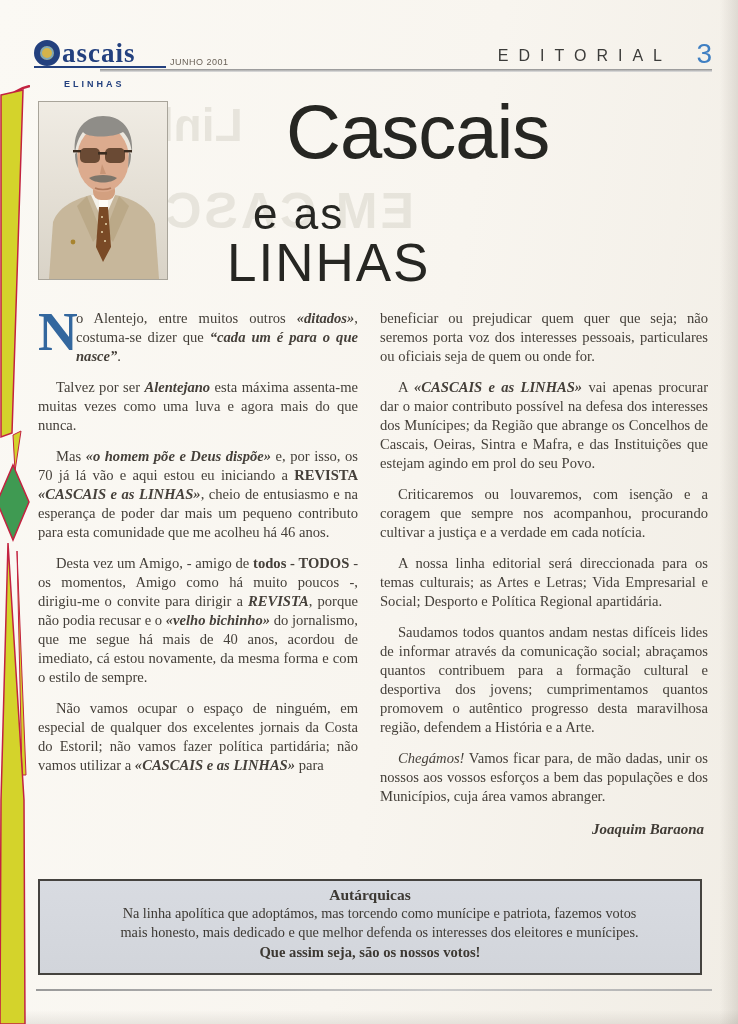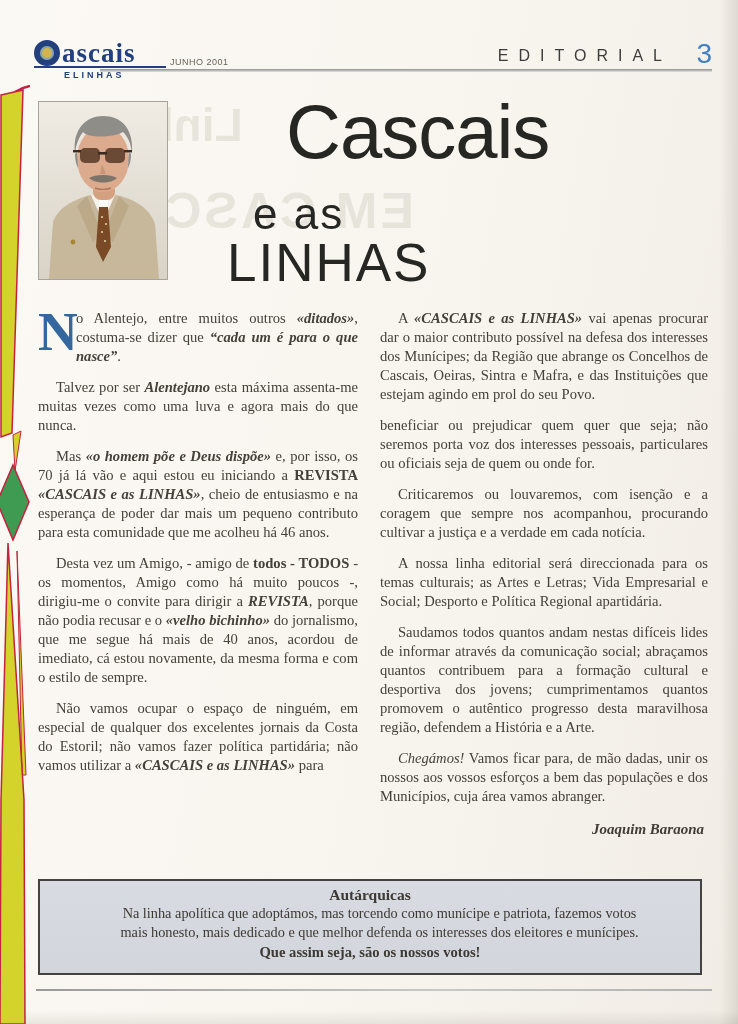--- a/index.html
+++ b/index.html
@@ -34,21 +34,21 @@
     border:6px solid #23407e;background:#d4b44a;
     box-shadow:inset 0 0 0 2px #7fa8b8;margin-right:2px;
   }
   .logo-word{
     font-family:"Liberation Serif",serif;font-size:27px;color:#23407e;
     letter-spacing:1px;font-weight:bold;line-height:26px;
   }
   .logo-underline{height:2px;background:#23407e;margin-top:0;}
   .logo-sub{
     font-family:"Liberation Sans",sans-serif;font-size:9px;color:#23407e;
-    letter-spacing:3px;margin:2px 0 0 30px;font-weight:bold;
+    letter-spacing:3px;margin:11px 0 0 30px;font-weight:bold;
   }
   .issue-date{
     position:absolute;left:170px;top:57px;
     font-family:"Liberation Sans",sans-serif;font-size:9px;color:#6a6258;
     letter-spacing:.5px;
   }
   .section-label{
     position:absolute;right:66px;top:47px;
     font-family:"Liberation Sans",sans-serif;font-size:16px;color:#3c3c3a;
     letter-spacing:10px;
@@ -205,22 +205,22 @@
   <div class="title-line title-3">LINHAS</div>
 
   <div class="col col-left">
       <p class="para"><span class="dropcap">N</span><span class="s-n">o Alentejo, entre muitos outros </span><span class="s-bi">«ditados»</span><span class="s-n">, costuma-se dizer que </span><span class="s-bi">“cada um é para o que nasce”</span><span class="s-n">.</span></p>
       <p class="para ind"><span class="s-n">Talvez por ser </span><span class="s-bi">Alentejano</span><span class="s-n"> esta máxima assenta-me muitas vezes como uma luva e agora mais do que nunca.</span></p>
       <p class="para ind"><span class="s-n">Mas </span><span class="s-bi">«o homem põe e Deus dispõe»</span><span class="s-n"> e, por isso, os 70 já lá vão e aqui estou eu iniciando a </span><span class="s-b">REVISTA </span><span class="s-bi">«CASCAIS e as LINHAS»</span><span class="s-n">, cheio de entusiasmo e na esperança de poder dar mais um pequeno contributo para esta comunidade que me acolheu há 46 anos.</span></p>
       <p class="para ind"><span class="s-n">Desta vez um Amigo, - amigo de </span><span class="s-b">todos - TODOS</span><span class="s-n"> - os momentos, Amigo como há muito poucos -, dirigiu-me o convite para dirigir a </span><span class="s-bi">REVISTA</span><span class="s-n">, porque não podia recusar e o </span><span class="s-bi">«velho bichinho»</span><span class="s-n"> do jornalismo, que me segue há mais de 40 anos, acordou de imediato, cá estou novamente, da mesma forma e com o estilo de sempre.</span></p>
       <p class="para ind"><span class="s-n">Não vamos ocupar o espaço de ninguém, em especial de qualquer dos excelentes jornais da Costa do Estoril; não vamos fazer política partidária; não vamos utilizar a </span><span class="s-bi">«CASCAIS e as LINHAS»</span><span class="s-n"> para</span></p>
     </div>
   <div class="col col-right">
-  <p class="para ind"><span class="s-n">A </span><span class="s-bi">«CASCAIS e as LINHAS»</span><span class="s-n"> vai apenas procurar dar o maior contributo possível na defesa dos interesses dos Munícipes; da Região que abrange os Concelhos de Cascais, Oeiras, Sintra e Mafra, e das Instituições que estejam agindo em prol do seu Povo.</span></p>
-      <p class="para"><span class="s-n">beneficiar ou prejudicar quem quer que seja; não seremos porta voz dos interesses pessoais, particulares ou oficiais seja de quem ou onde for.</span></p>
+  <p class="para"><span class="s-n">beneficiar ou prejudicar quem quer que seja; não seremos porta voz dos interesses pessoais, particulares ou oficiais seja de quem ou onde for.</span></p>
+      <p class="para ind"><span class="s-n">A </span><span class="s-bi">«CASCAIS e as LINHAS»</span><span class="s-n"> vai apenas procurar dar o maior contributo possível na defesa dos interesses dos Munícipes; da Região que abrange os Concelhos de Cascais, Oeiras, Sintra e Mafra, e das Instituições que estejam agindo em prol do seu Povo.</span></p>
       <p class="para ind"><span class="s-n">Criticaremos ou louvaremos, com isenção e a coragem que sempre nos acompanhou, procurando cultivar a justiça e a verdade em cada notícia.</span></p>
       <p class="para ind"><span class="s-n">A nossa linha editorial será direccionada para os temas culturais; as Artes e Letras; Vida Empresarial e Social; Desporto e Política Regional apartidária.</span></p>
       <p class="para ind"><span class="s-n">Saudamos todos quantos andam nestas difíceis lides de informar através da comunicação social; abraçamos quantos contribuem para a formação cultural e desportiva dos jovens; cumprimentamos quantos promovem o autêntico progresso desta maravilhosa região, defendem a História e a Arte.</span></p>
       <p class="para ind"><span class="s-i">Chegámos!</span><span class="s-n"> Vamos ficar para, de mão dadas, unir os nossos aos vossos esforços a bem das populações e dos Municípios, cuja área vamos abranger.</span></p>
       <div class="signature">Joaquim Baraona</div>
     </div>
 
   <div class="notice">
     <div class="notice-title">Autárquicas</div>
     <div class="notice-lines">

